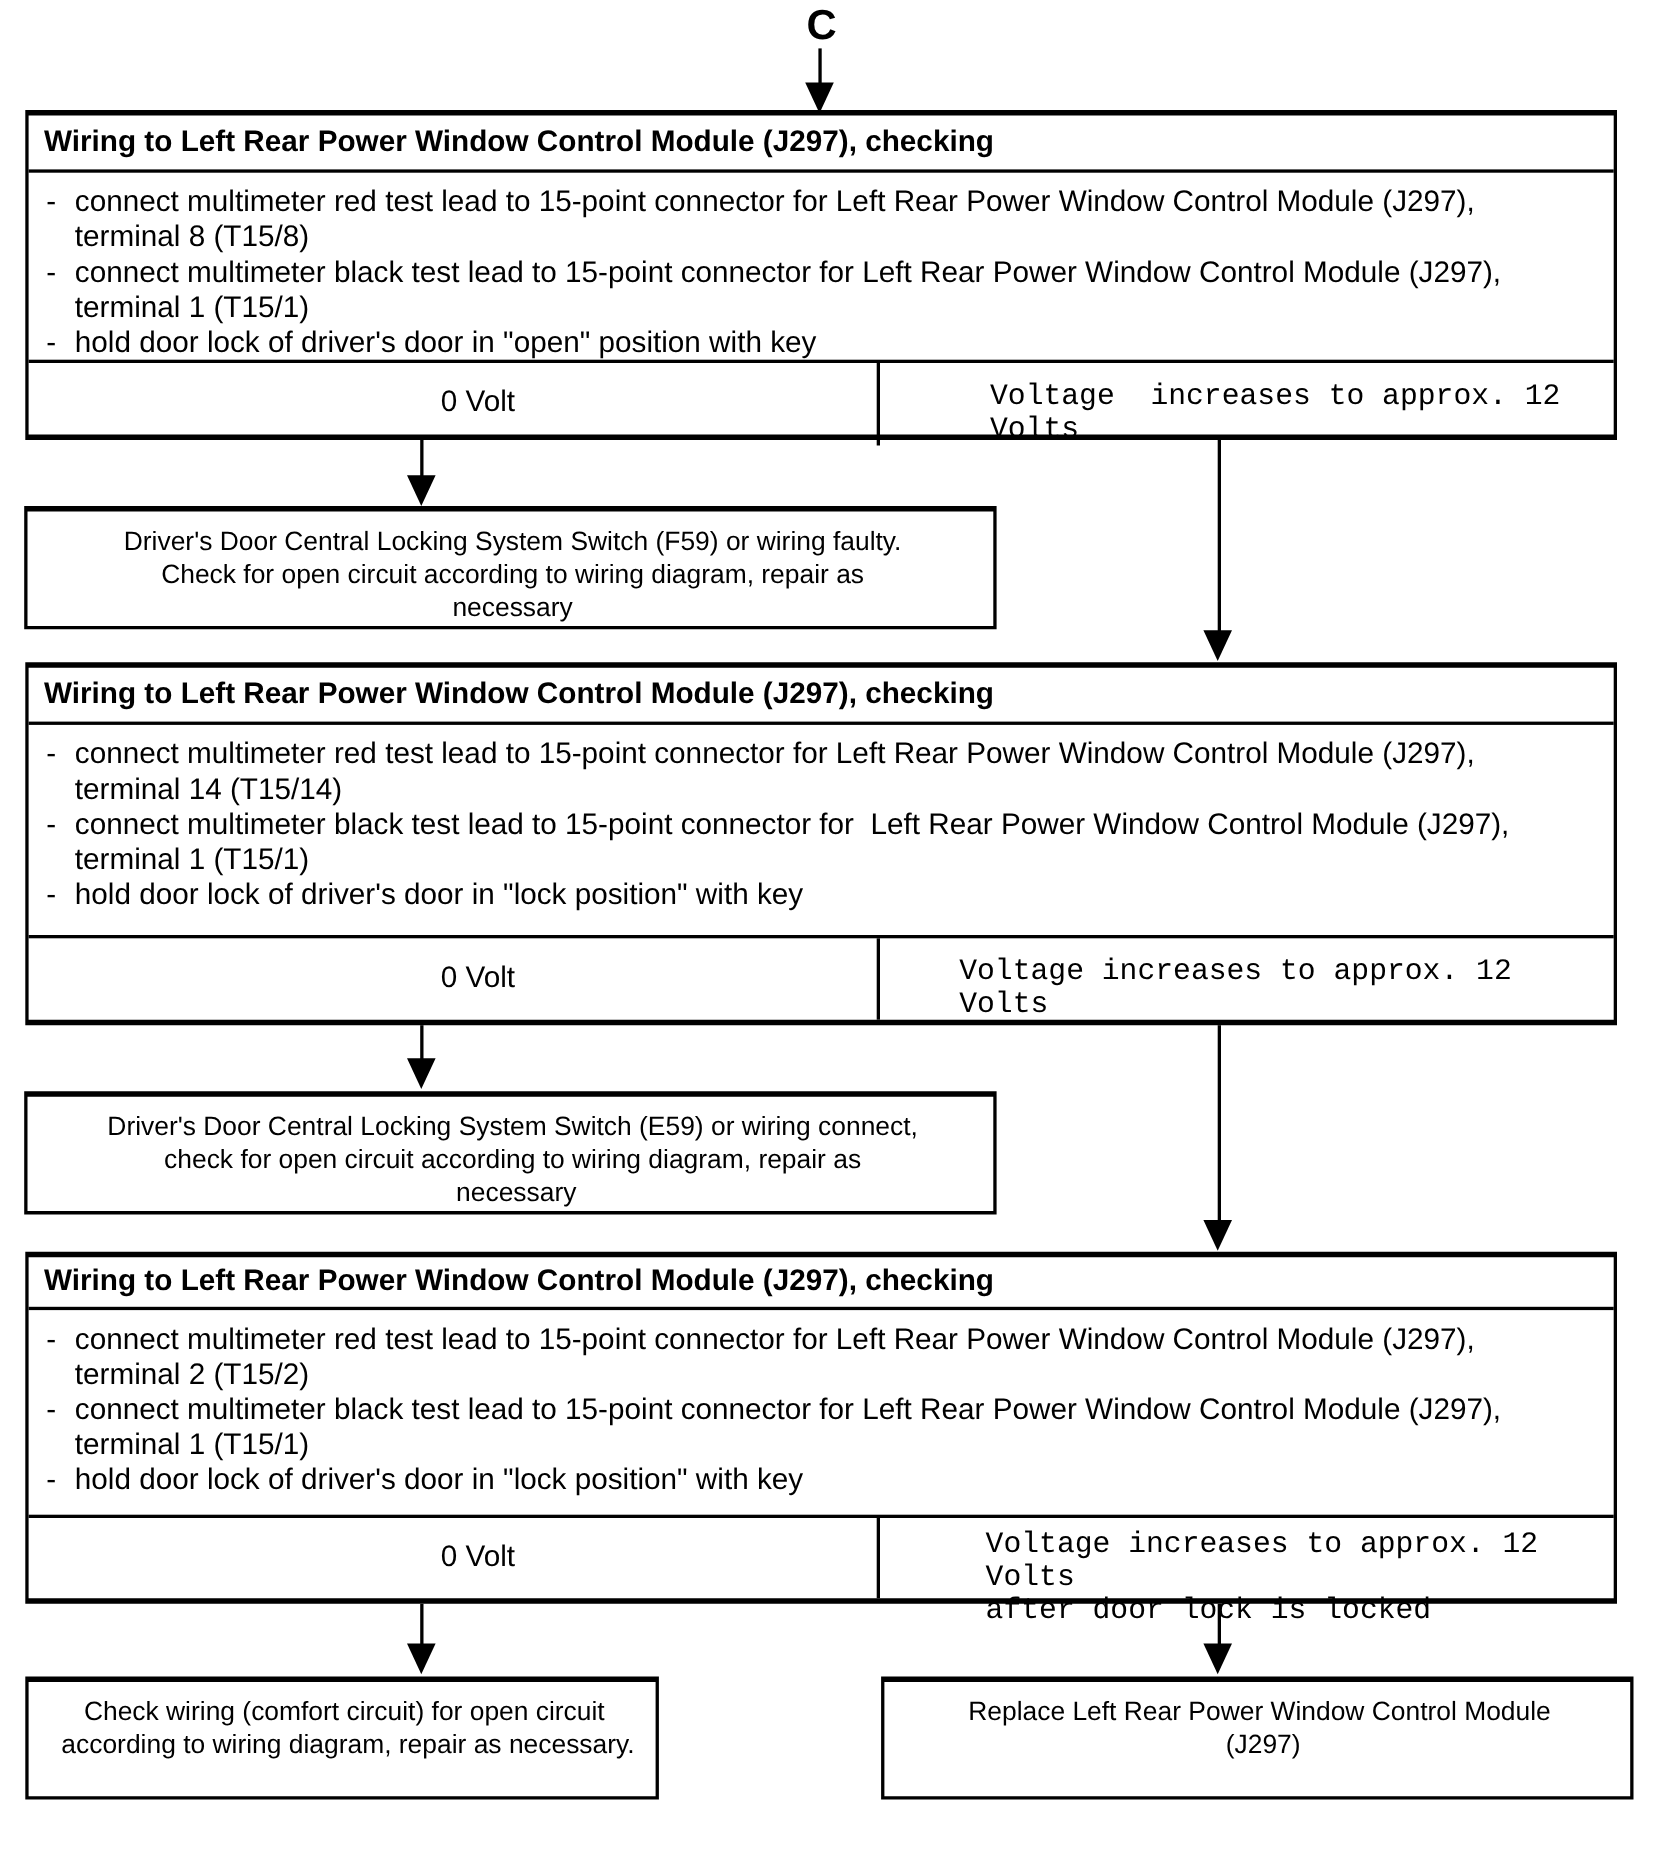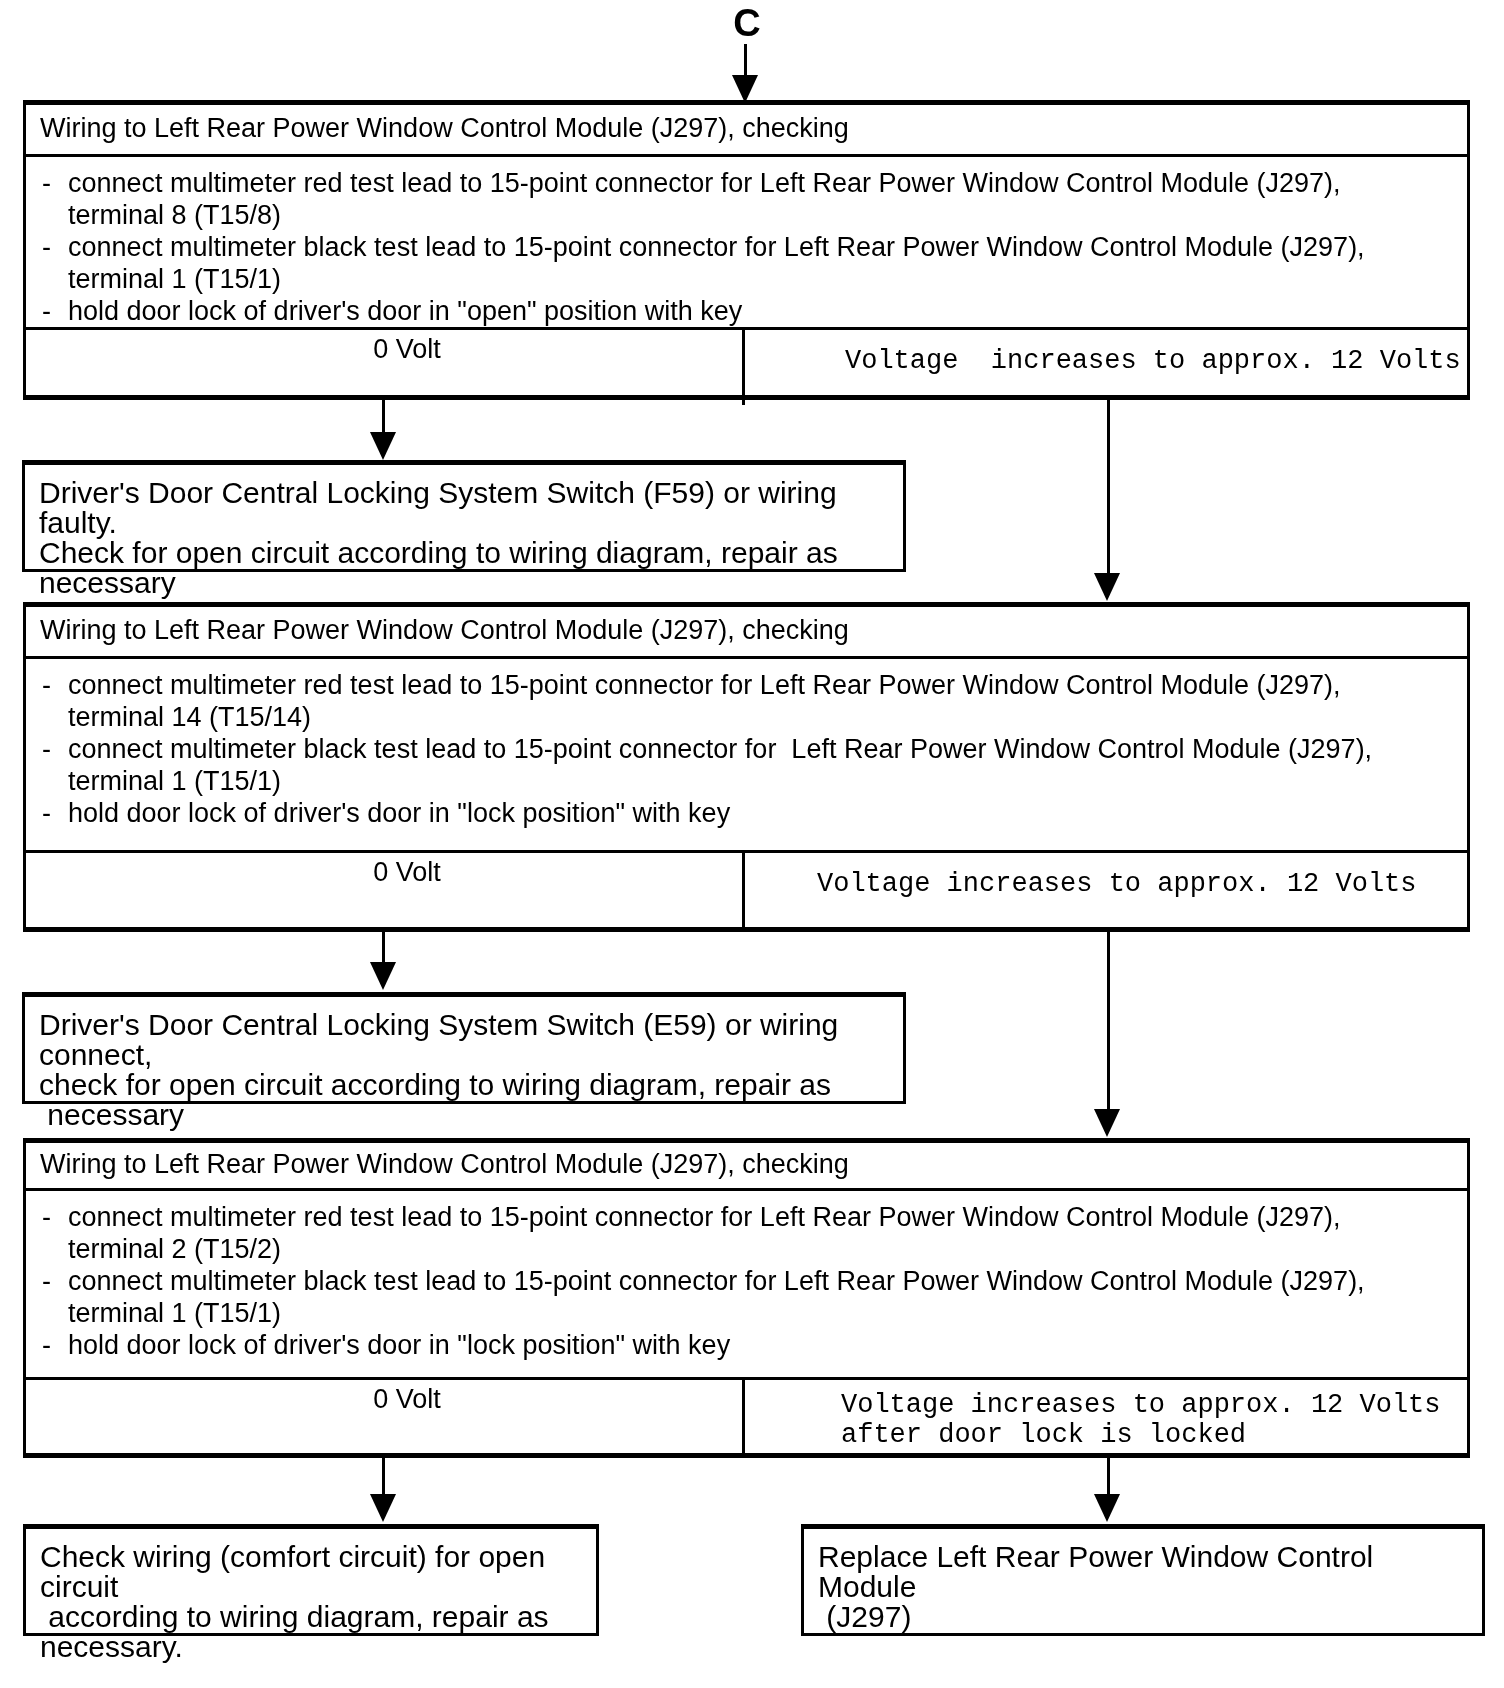--- a/index.html
+++ b/index.html
@@ -20,52 +20,53 @@
     border:3px solid #000; border-top-width:5px; border-bottom-width:5px;
     display:flex; flex-direction:column;
   }
   #cb1 { left:23px;  top:100px;  width:1447px; height:300px; }
   #cb2 { left:23px;  top:602px;  width:1447px; height:330px; }
   #cb3 { left:23px;  top:1138px; width:1447px; height:320px; }
   .cb-header {
     flex:none; height:47px; border-bottom:3px solid #000;
     display:flex; align-items:center; padding:0 4px 2px 14px;
     font-size:27px;
+    font-weight:bold;
   }
   #cb3 .cb-header { height:43px; }
   .cb-steps {
     flex:1; padding:10px 10px 0 16px;
     font-size:27px; line-height:32px;
   }
   .step { display:flex; }
   .dash { flex:none; width:26px; }
   .step-text { flex:1; white-space:pre-wrap; }
   .cb-results {
     flex:none; display:flex; border-top:3px solid #000; font-size:27px;
   }
   #cb1 .cb-results { height:75px; }
   #cb2 .cb-results { height:74px; }
   #cb3 .cb-results { height:73px; }
   .res-left {
-    flex:none; width:719px; border-right:3px solid #000;
-    box-sizing:border-box; padding-top:4px; text-align:center;
+    flex:none; width:774px; border-right:3px solid #000;
+    box-sizing:border-box; padding-top:20px; text-align:center;
   }
   .res-left span { margin-left:46px; }
   .res-right {
     flex:1; padding-top:16px; line-height:30px; white-space:pre-wrap;font-family:Liberation Mono, monospace;
   }
   #cb1 .res-right { padding-left:100px; }
   #cb2 .res-right { padding-left:72px; }
   #cb3 .res-right { padding-left:96px; padding-top:10px; }
   
   .outcome {
     position:absolute; box-sizing:border-box; background:#fff;
     border:3px solid #000; border-top-width:5px;
-    font-size:30px; line-height:30px;
-    padding:13px 10px 0 14px; white-space:pre-wrap;
+    font-size:24px; line-height:30px;
+    padding:13px 10px 0 14px; white-space:pre-wrap;text-align:center;
   }
   #f59     { left:22px;  top:460px;  width:884px; height:112px; }
   #e59     { left:22px;  top:992px;  width:884px; height:112px; }
   #comfort { left:23px;  top:1524px; width:576px; height:112px; }
   #replace { left:801px; top:1524px; width:684px; height:112px; }
   
   .vline { position:absolute; width:3px; background:#000; }
   .ahead {
     position:absolute; width:0; height:0;
     border-left:13px solid transparent; border-right:13px solid transparent;

